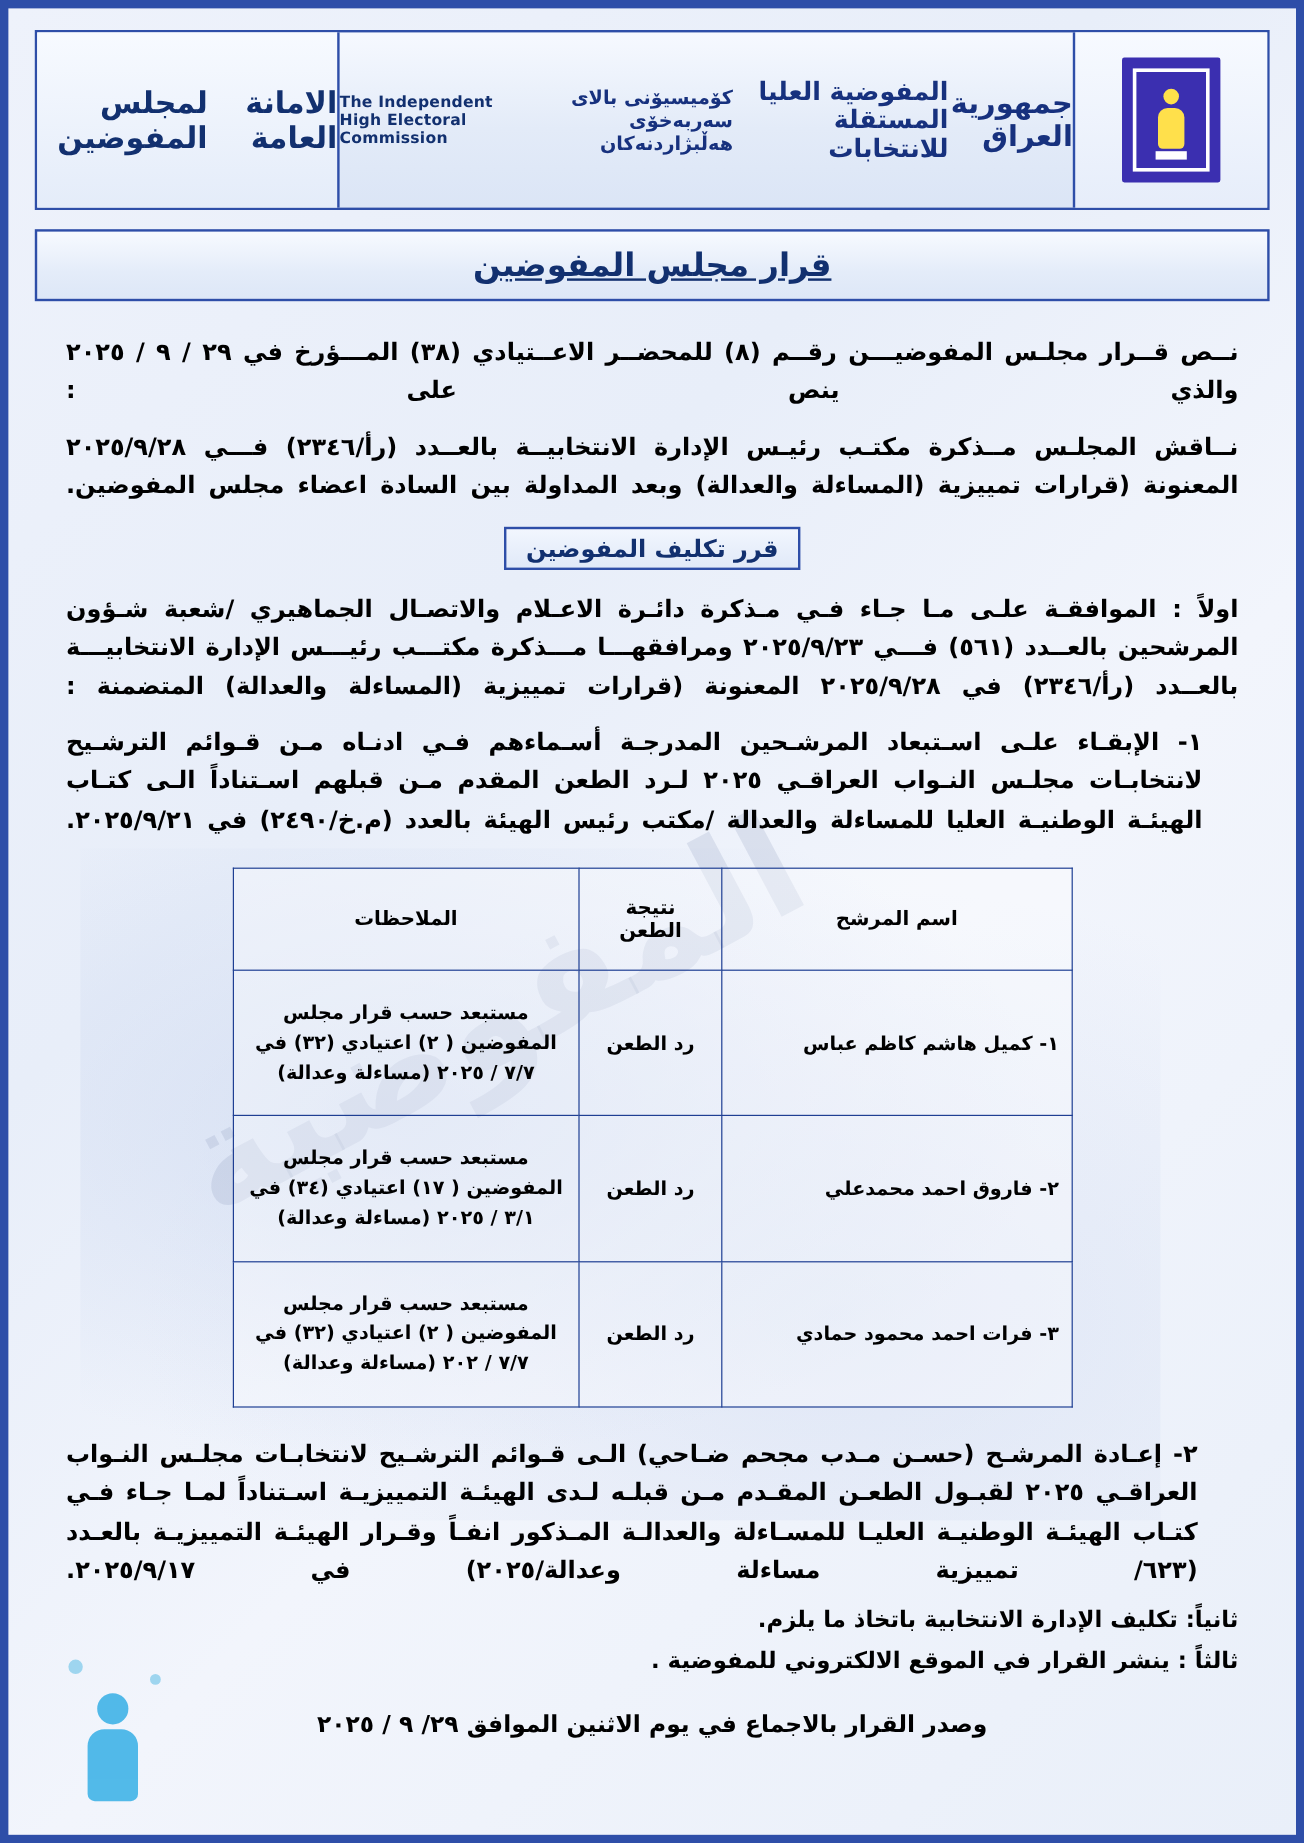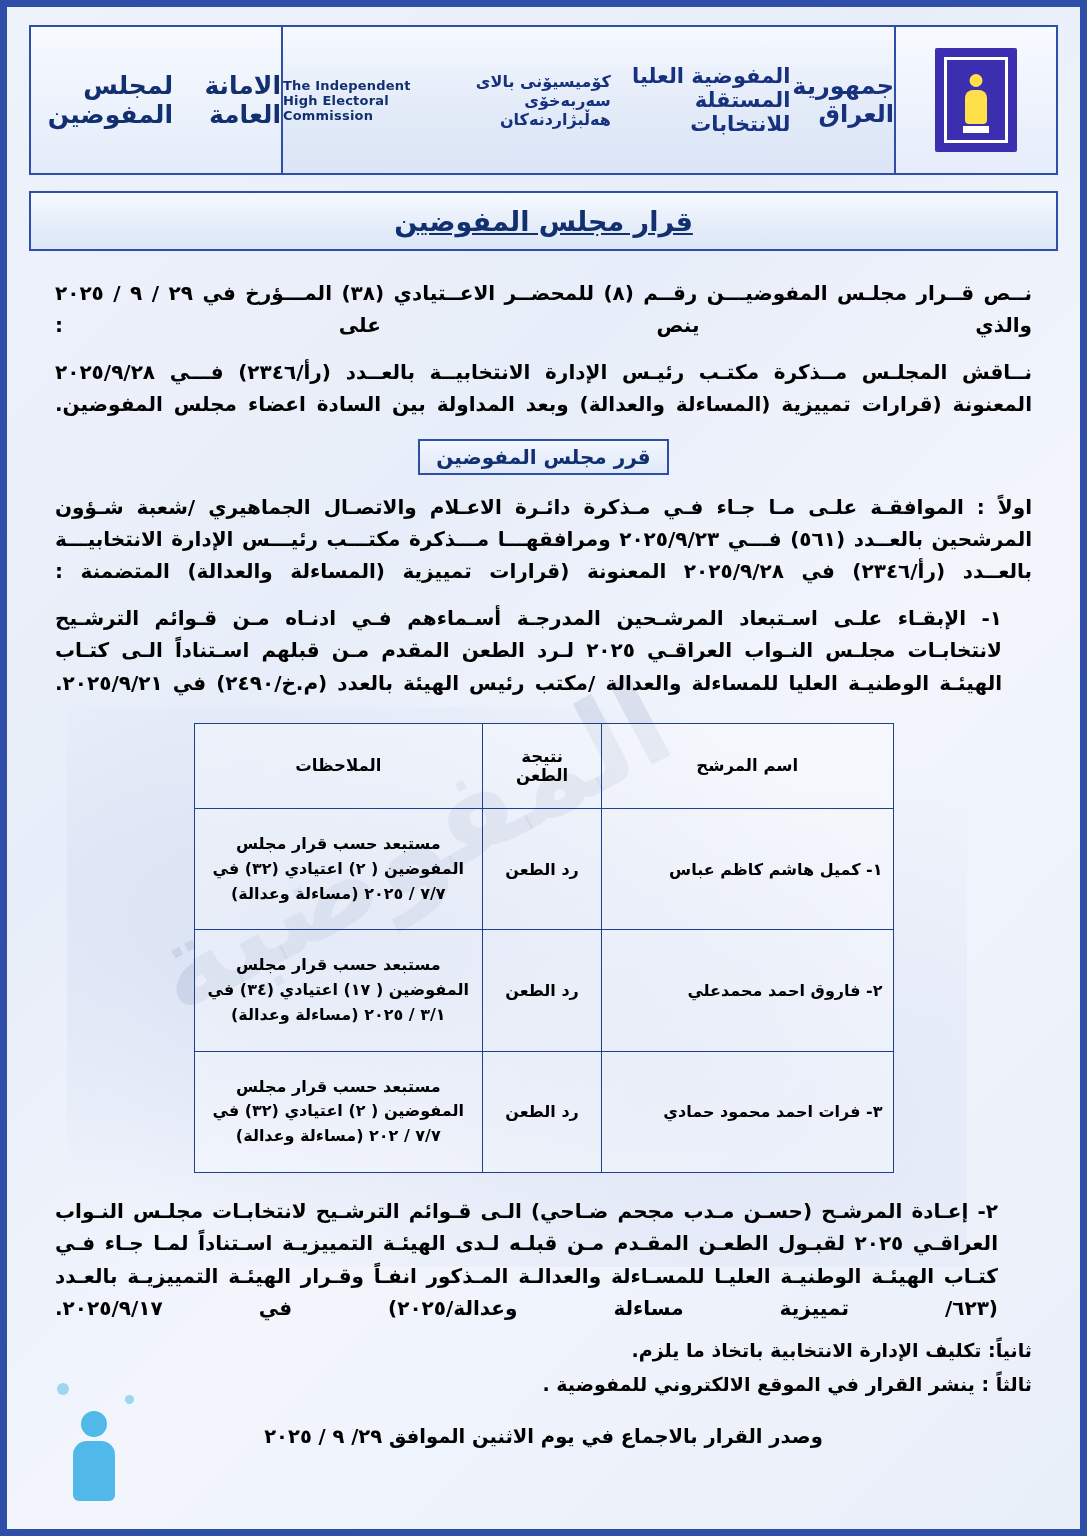--- a/index.html
+++ b/index.html
@@ -345,21 +345,21 @@
       <span>قرار مجلس المفوضين</span>
     </div>
 
     <div class="body-area">
 
       <p class="just">نــص قــرار مجلـس المفوضيـــن رقــم (٨) للمحضــر الاعــتيادي (٣٨) المـــؤرخ في ٢٩ / ٩ / ٢٠٢٥ والذي ينص على :</p>
 
       <p class="just">نــاقش المجلـس مــذكرة مكتـب رئيـس الإدارة الانتخابيــة بالعــدد (رأ/٢٣٤٦) فـــي ٢٠٢٥/٩/٢٨ المعنونة (قرارات تمييزية (المساءلة والعدالة) وبعد المداولة بين السادة اعضاء مجلس المفوضين.</p>
 
       <div class="decision-chip">
-        <span>قرر مجلس المفوضين</span>
+        <span>قرر تكليف المفوضين</span>
       </div>
 
       <p class="just">اولاً : الموافقـة علـى مـا جـاء فـي مـذكرة دائـرة الاعـلام والاتصـال الجماهيري /شعبة شـؤون المرشحين بالعــدد (٥٦١) فـــي ٢٠٢٥/٩/٢٣ ومرافقهـــا مـــذكرة مكتـــب رئيـــس الإدارة الانتخابيـــة بالعــدد (رأ/٢٣٤٦) في ٢٠٢٥/٩/٢٨ المعنونة (قرارات تمييزية (المساءلة والعدالة) المتضمنة :</p>
 
       <p class="just indent1">١- الإبقـاء علـى اسـتبعاد المرشـحين المدرجـة أسـماءهم فـي ادنـاه مـن قـوائم الترشـيح لانتخابـات مجلـس النـواب العراقـي ٢٠٢٥ لـرد الطعن المقدم مـن قبلهم اسـتناداً الـى كتـاب الهيئـة الوطنيـة العليا للمساءلة والعدالة /مكتب رئيس الهيئة بالعدد (م.خ/٢٤٩٠) في ٢٠٢٥/٩/٢١.</p>
 
       <table class="cand">
         <thead>
           <tr>
             <th>اسم المرشح</th>

